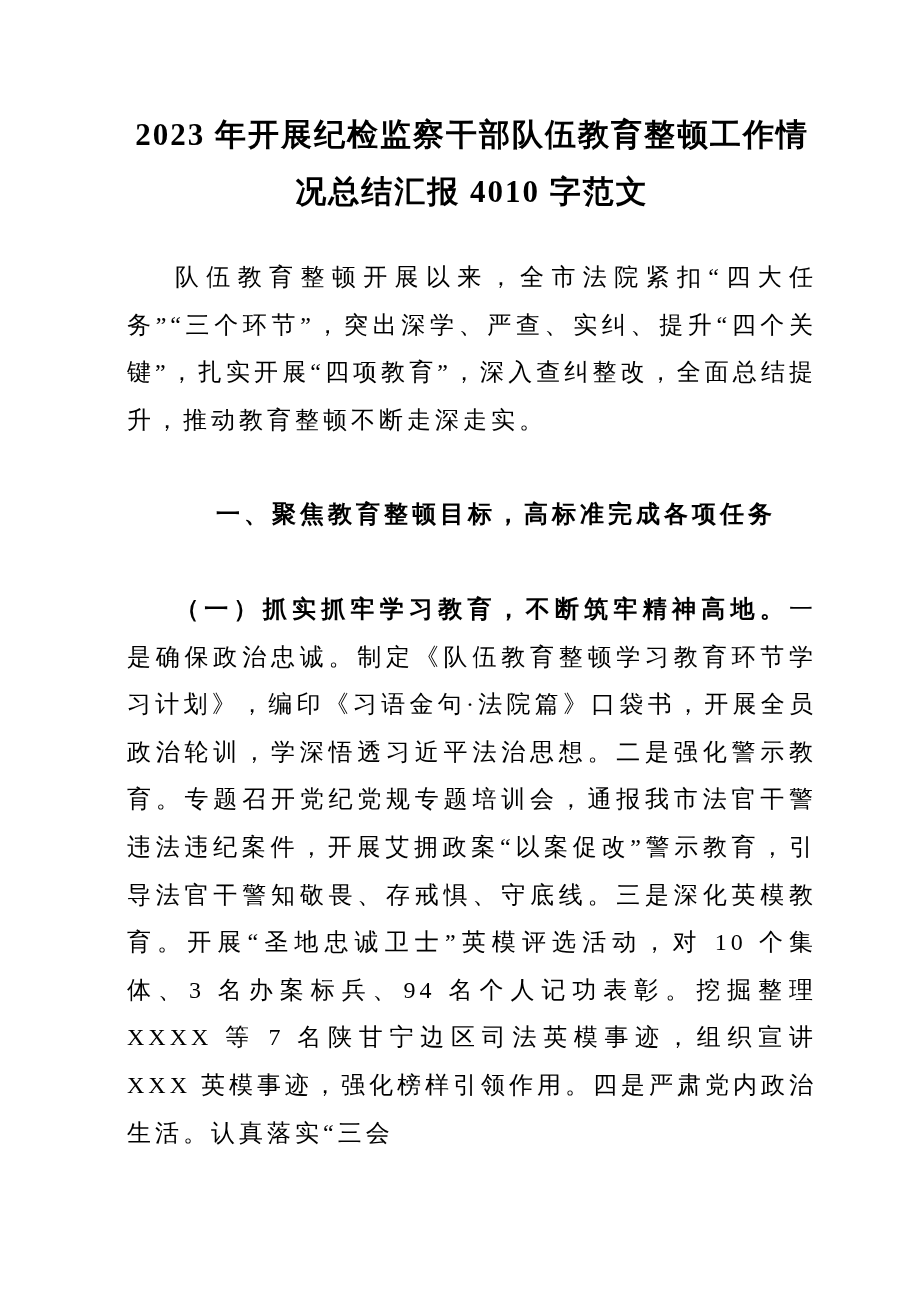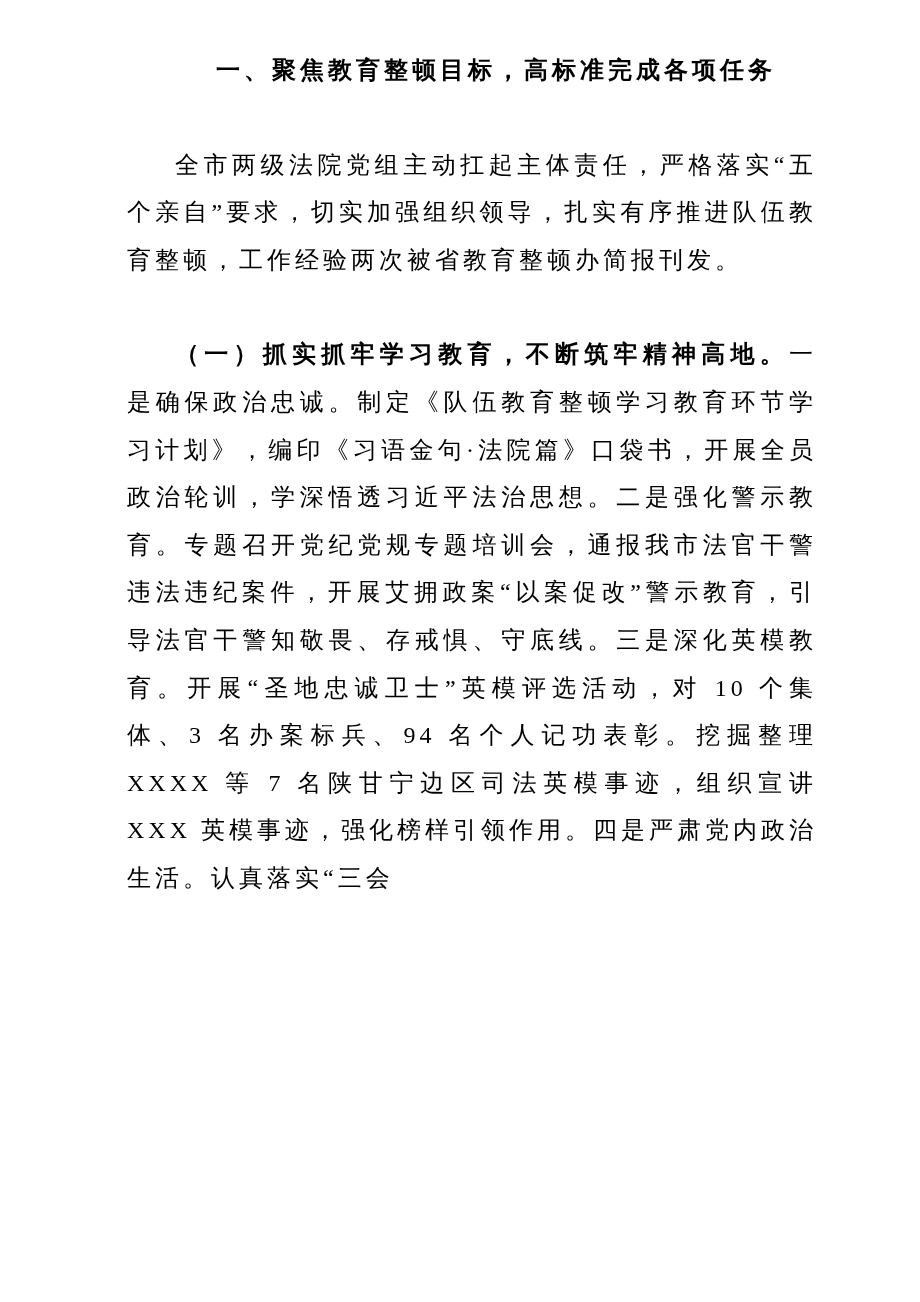--- a/index.html
+++ b/index.html
@@ -70,22 +70,23 @@
   }
 </style>
 </head>
 <body>
 
 <div class="page">
 
 
   <div class="content">
 
+    <h1 class="doc-title">2023 年开展纪检监察干部队伍教育整顿工作情况总结汇报 4010 字范文</h1>
 
+    <p class="para first">队伍教育整顿开展以来，全市法院紧扣“四大任务”“三个环节”，突出深学、严查、实纠、提升“四个关键”，扎实开展“四项教育”，深入查纠整改，全面总结提升，推动教育整顿不断走深走实。</p>
 
     <h2 class="section-heading">一、聚焦教育整顿目标，高标准完成各项任务</h2>
 
-    <p class="para">全市两级法院党组主动扛起主体责任，严格落实“五个亲自”要求，切实加强组织领导，扎实有序推进队伍教育整顿，工作经验两次被省教育整顿办简报刊发。</p>
 
     <p class="para"><span class="bold-lead">（一）抓实抓牢学习教育，不断筑牢精神高地。</span><span>一是确保政治忠诚。制定《队伍教育整顿学习教育环节学习计划》，编印《习语金句·法院篇》口袋书，开展全员政治轮训，学深悟透习近平法治思想。二是强化警示教育。专题召开党纪党规专题培训会，通报我市法官干警违法违纪案件，开展艾拥政案“以案促改”警示教育，引导法官干警知敬畏、存戒惧、守底线。三是深化英模教育。开展“圣地忠诚卫士”英模评选活动，对 10 个集体、3 名办案标兵、94 名个人记功表彰。挖掘整理 XXXX 等 7 名陕甘宁边区司法英模事迹，组织宣讲 XXX 英模事迹，强化榜样引领作用。四是严肃党内政治生活。认真落实“三会</span></p>
 
   </div>
 </div>
 
 </body></html>

